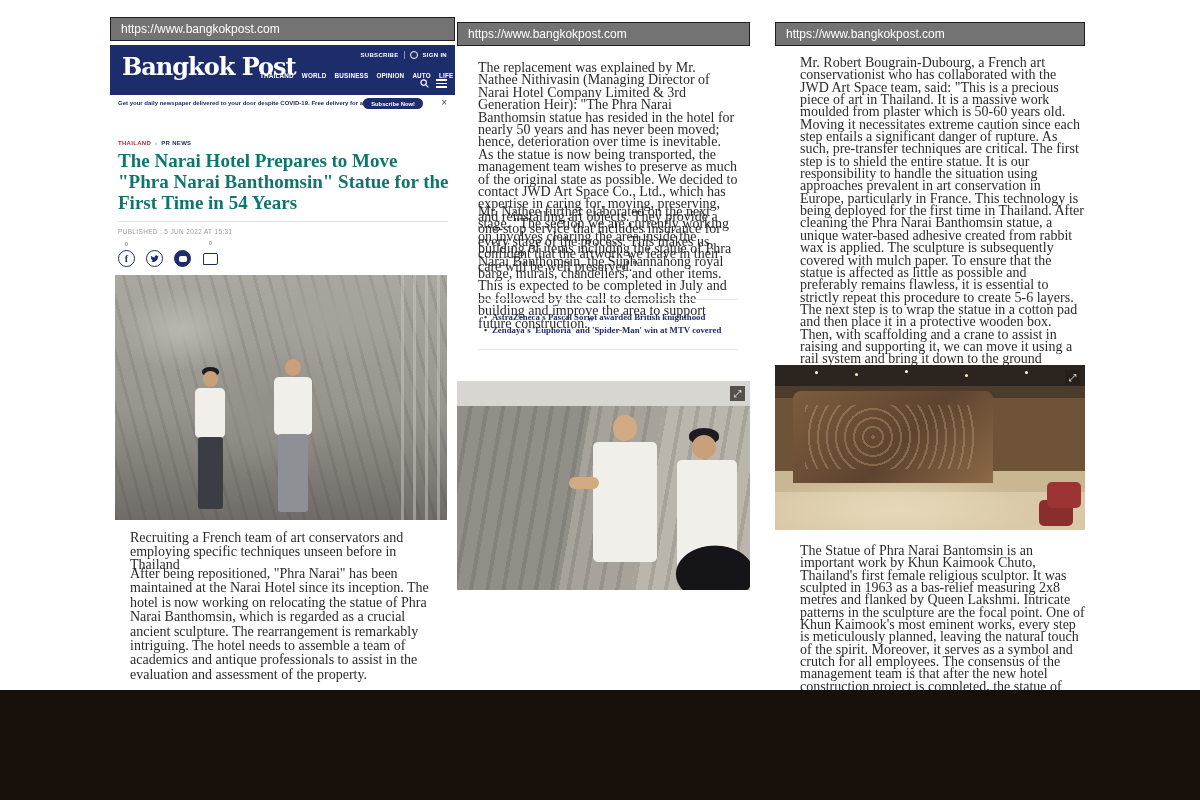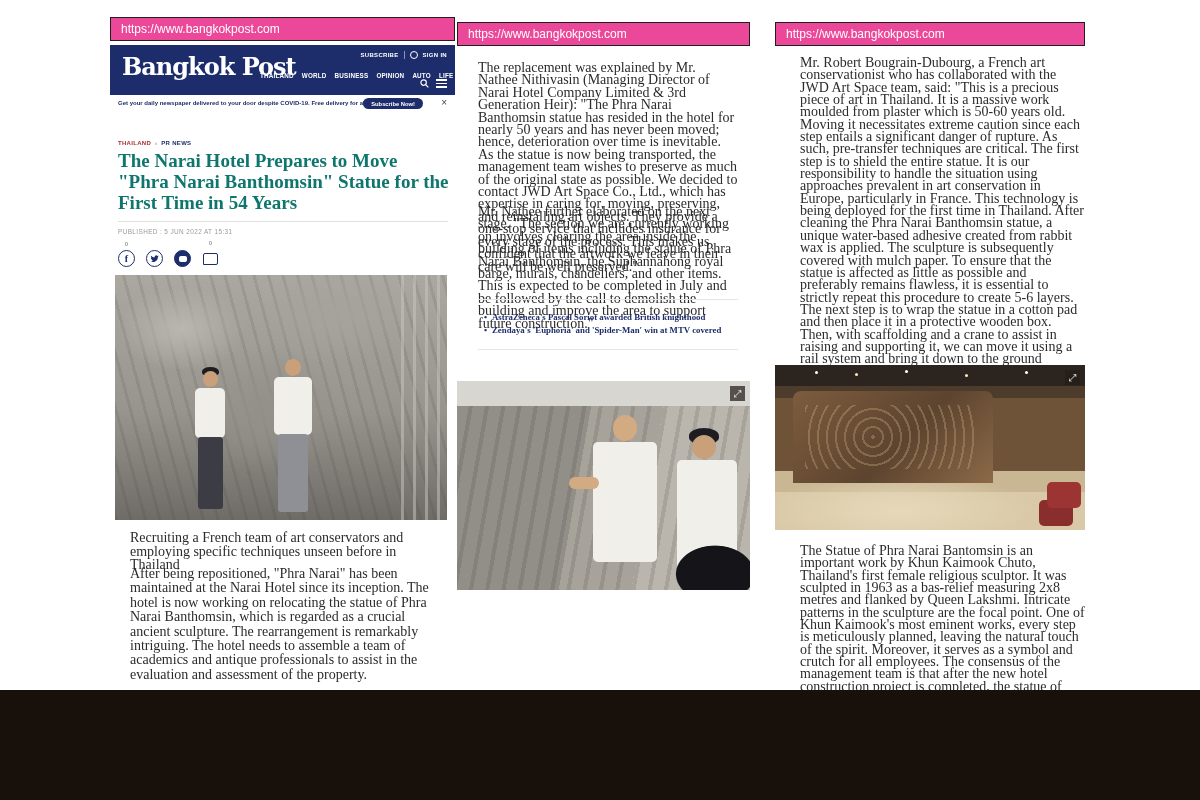--- a/index.html
+++ b/index.html
@@ -1,19 +1,19 @@
 <!DOCTYPE html>
 <html><head>
 <meta charset="utf-8">
 <style>
   html,body{margin:0;padding:0;}
   body{width:1200px;height:800px;background:#ffffff;position:relative;overflow:hidden;
        font-family:"Liberation Serif", serif;color:#222;}
   
-  .urlbar{position:absolute;background:#ec4899;color:#fff;border:1px solid #1f1f1f;
+  .urlbar{position:absolute;background:#737373;color:#fff;border:1px solid #1f1f1f;
           font-family:"Liberation Sans", sans-serif;font-size:12px;line-height:22px;
           padding-left:10px;box-sizing:border-box;height:24px;}
   
   .masthead{position:absolute;left:110px;top:45px;width:345px;height:50px;background:#1d2d6b;}
   .bp-logo{position:absolute;left:12px;top:7px;color:#fff;font-family:"DejaVu Serif", serif;
            font-weight:bold;font-size:24px;letter-spacing:-1px;}
   .mh-top{position:absolute;right:8px;top:6px;display:flex;align-items:center;gap:5px;
           color:#fff;font-family:"Liberation Sans", sans-serif;font-size:6px;font-weight:bold;letter-spacing:.3px;}
   .mh-sep{width:1px;height:8px;background:rgba(255,255,255,.5);}
   .user-dot{width:6px;height:6px;border:1px solid #fff;border-radius:50%;display:inline-block;}

